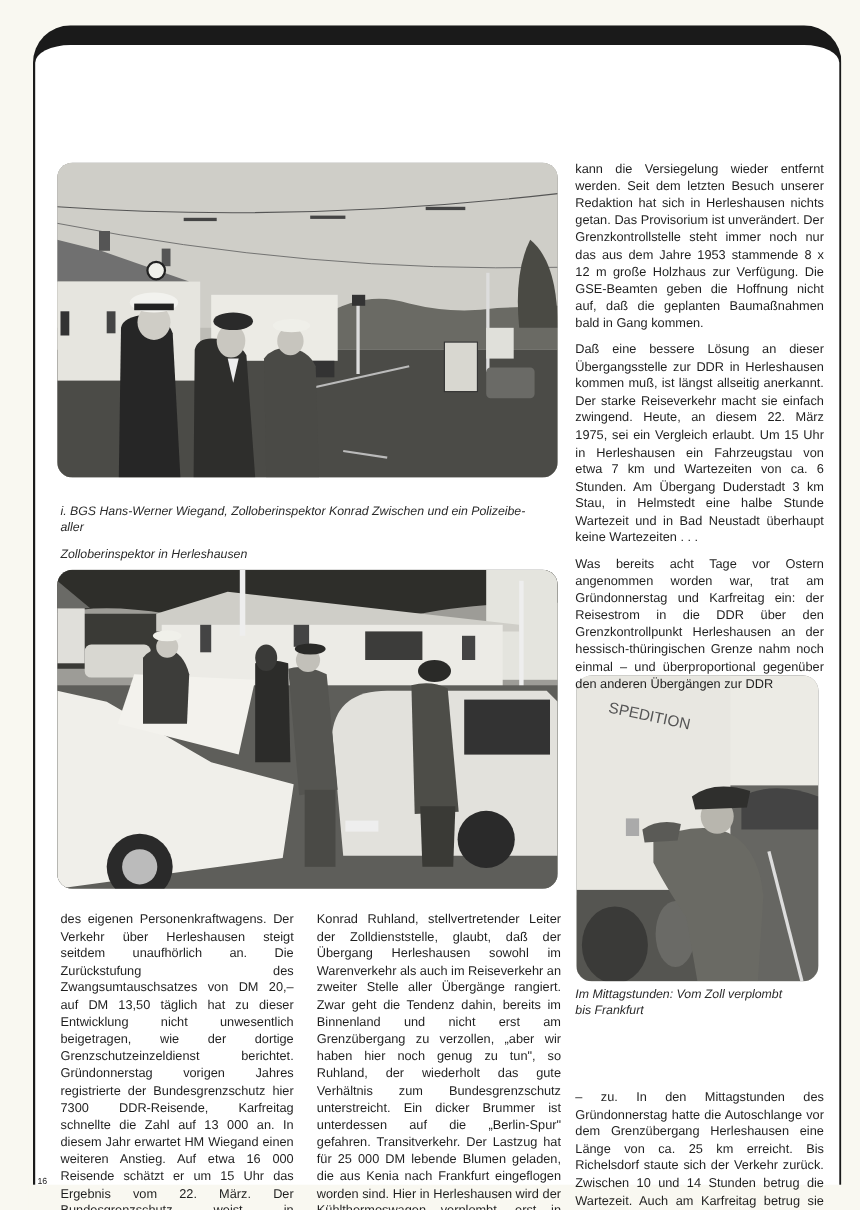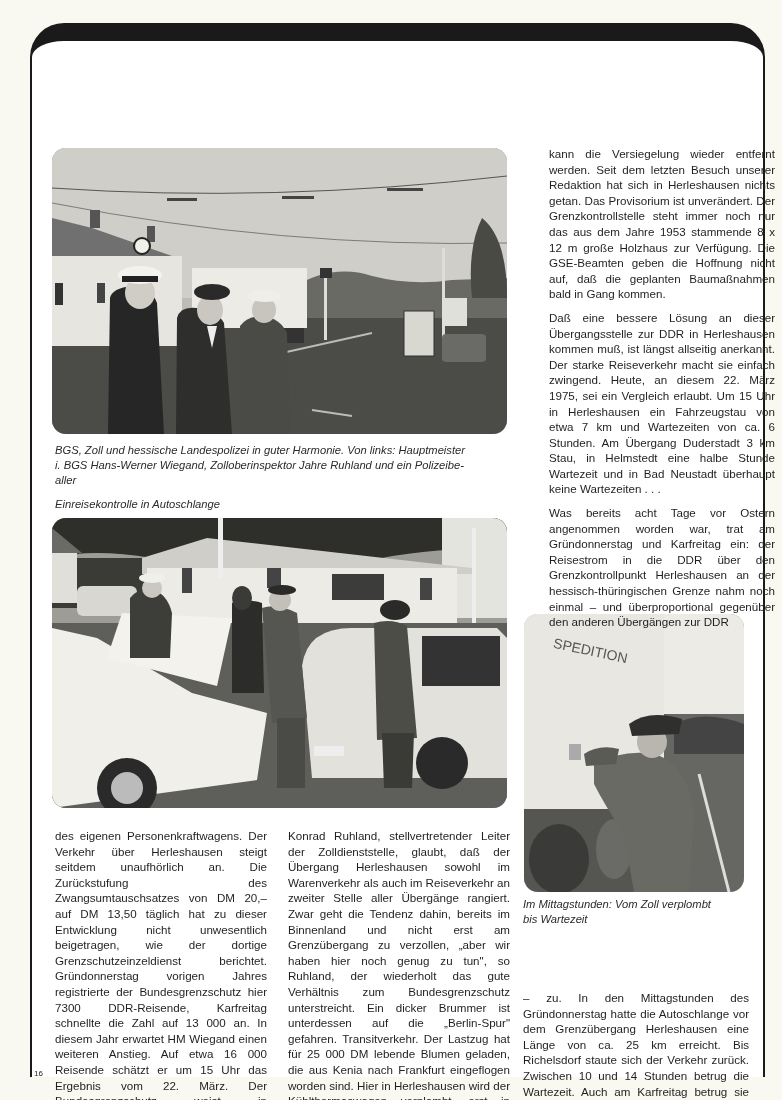--- a/index.html
+++ b/index.html
@@ -27,21 +27,21 @@
   }
   .col-text {
     position: absolute;
     font-size: 11.6px;
     line-height: 15.6px;
     text-align: justify;
     hyphens: manual;
     color: #1f1f1f;
   }
   .col-text p { margin: 0 0 8px 0; }
-  .col-right-top { left: 549px; top: 146px; width: 226px; }
+  .col-right-top { left: 523px; top: 146px; width: 226px; }
   .col-right-bottom { left: 523px; top: 958px; width: 226px; margin-top: 32px; }
   .col-left-bottom { left: 55px; top: 828px; width: 212px; }
   .col-mid-bottom { left: 288px; top: 828px; width: 222px; }
 
   .caption {
     position: absolute;
     font-style: italic;
     font-size: 11.2px;
     line-height: 15px;
     color: #2a2a2a;
@@ -124,26 +124,26 @@
     </g>
     <g>
       <path d="M188 178 Q195 168 210 168 Q228 170 235 185 L238 286 L190 286Z" fill="#4a4a46"></path>
       <ellipse cx="212" cy="162" rx="12" ry="13" fill="#c7c5be"></ellipse>
       <ellipse cx="213" cy="148" rx="17" ry="6" fill="#efefe9"></ellipse>
     </g>
   </svg>
 </div>
 
 <div class="caption caption-1">
-  <span>BGS, Zoll und hessische Landespolizei in guter Harmonie. Von links: Hauptmeister</span><br>
-  <span>i. BGS Hans-Werner Wiegand, Zolloberinspektor Jahre Ruhland und ein Polizeibe-</span><br>
+  <br>
+  <span>i. BGS Hans-Werner Wiegand, Zolloberinspektor Konrad Zwischen und ein Polizeibe-</span><br>
   <span>aller</span>
 </div>
 
-<div class="caption caption-2">Einreisekontrolle in Autoschlange</div>
+<div class="caption caption-2">Zolloberinspektor in Herleshausen</div>
 
 <div class="photo photo-2">
   <svg viewBox="0 0 455 290" preserveAspectRatio="none">
     <rect width="455" height="290" fill="#9d9c97"></rect>
 
     <path d="M0 0 L455 0 L455 30 Q380 30 330 40 L100 40 Q40 30 0 40Z" fill="#2e2e2a"></path>
     <path d="M0 40 L120 40 L120 90 L0 90Z" fill="#3a3a36"></path>
 
     <rect x="390" y="0" width="65" height="100" fill="#e4e4de"></rect>
 
@@ -208,21 +208,21 @@
 
     <path d="M70 150 Q100 135 130 140 Q165 150 170 200 L165 278 L110 278 L100 220 Q80 190 70 170Z" fill="#6a6a64"></path>
     <ellipse cx="128" cy="128" rx="15" ry="16" fill="#b8b6ae"></ellipse>
     <path d="M105 110 Q125 95 158 105 L155 120 L108 122Z" fill="#2f2f2d"></path>
     <path d="M60 140 Q75 130 95 135 L92 150 L62 152Z" fill="#5a5a56"></path>
   </svg>
 </div>
 
 <div class="caption caption-3">
   <span>Im Mittagstunden: Vom Zoll verplombt</span><br>
-  <span>bis Wartezeit</span>
+  <span>bis Frankfurt</span>
 </div>
 
 <div class="col-text col-right-top">
   <p>kann die Versiegelung wieder entfernt werden. Seit dem letzten Besuch unserer Redaktion hat sich in Herleshausen nichts getan. Das Provisorium ist unverändert. Der Grenzkontrollstelle steht immer noch nur das aus dem Jahre 1953 stammende 8 x 12 m große Holzhaus zur Verfügung. Die GSE-Beamten geben die Hoffnung nicht auf, daß die geplanten Baumaßnahmen bald in Gang kommen.</p>
   <p>Daß eine bessere Lösung an dieser Übergangsstelle zur DDR in Herleshausen kommen muß, ist längst allseitig anerkannt. Der starke Reiseverkehr macht sie einfach zwingend. Heute, an diesem 22. März 1975, sei ein Vergleich erlaubt. Um 15 Uhr in Herleshausen ein Fahrzeugstau von etwa 7 km und Wartezeiten von ca. 6 Stunden. Am Übergang Duderstadt 3 km Stau, in Helmstedt eine halbe Stunde Wartezeit und in Bad Neustadt überhaupt keine Wartezeiten . . .</p>
   <p>Was bereits acht Tage vor Ostern angenommen worden war, trat am Gründonnerstag und Karfreitag ein: der Reisestrom in die DDR über den Grenzkontrollpunkt Herleshausen an der hessisch-thüringischen Grenze nahm noch einmal – und überproportional gegenüber den anderen Übergängen zur DDR</p>
 </div>
 
 <div class="col-text col-left-bottom">
   <p>des eigenen Personenkraftwagens. Der Verkehr über Herleshausen steigt seitdem unaufhörlich an. Die Zurückstufung des Zwangsumtauschsatzes von DM 20,– auf DM 13,50 täglich hat zu dieser Entwicklung nicht unwesentlich beigetragen, wie der dortige Grenzschutzeinzeldienst berichtet. Gründonnerstag vorigen Jahres registrierte der Bundesgrenzschutz hier 7300 DDR-Reisende, Karfreitag schnellte die Zahl auf 13 000 an. In diesem Jahr erwartet HM Wiegand einen weiteren Anstieg. Auf etwa 16 000 Reisende schätzt er um 15 Uhr das Ergebnis vom 22. März. Der Bundesgrenzschutz weist in Herleshausen ein Soll von 10 Beamten auf, der Zoll ist mit 43 Beamten präsent. Zolloberinspektor</p>

